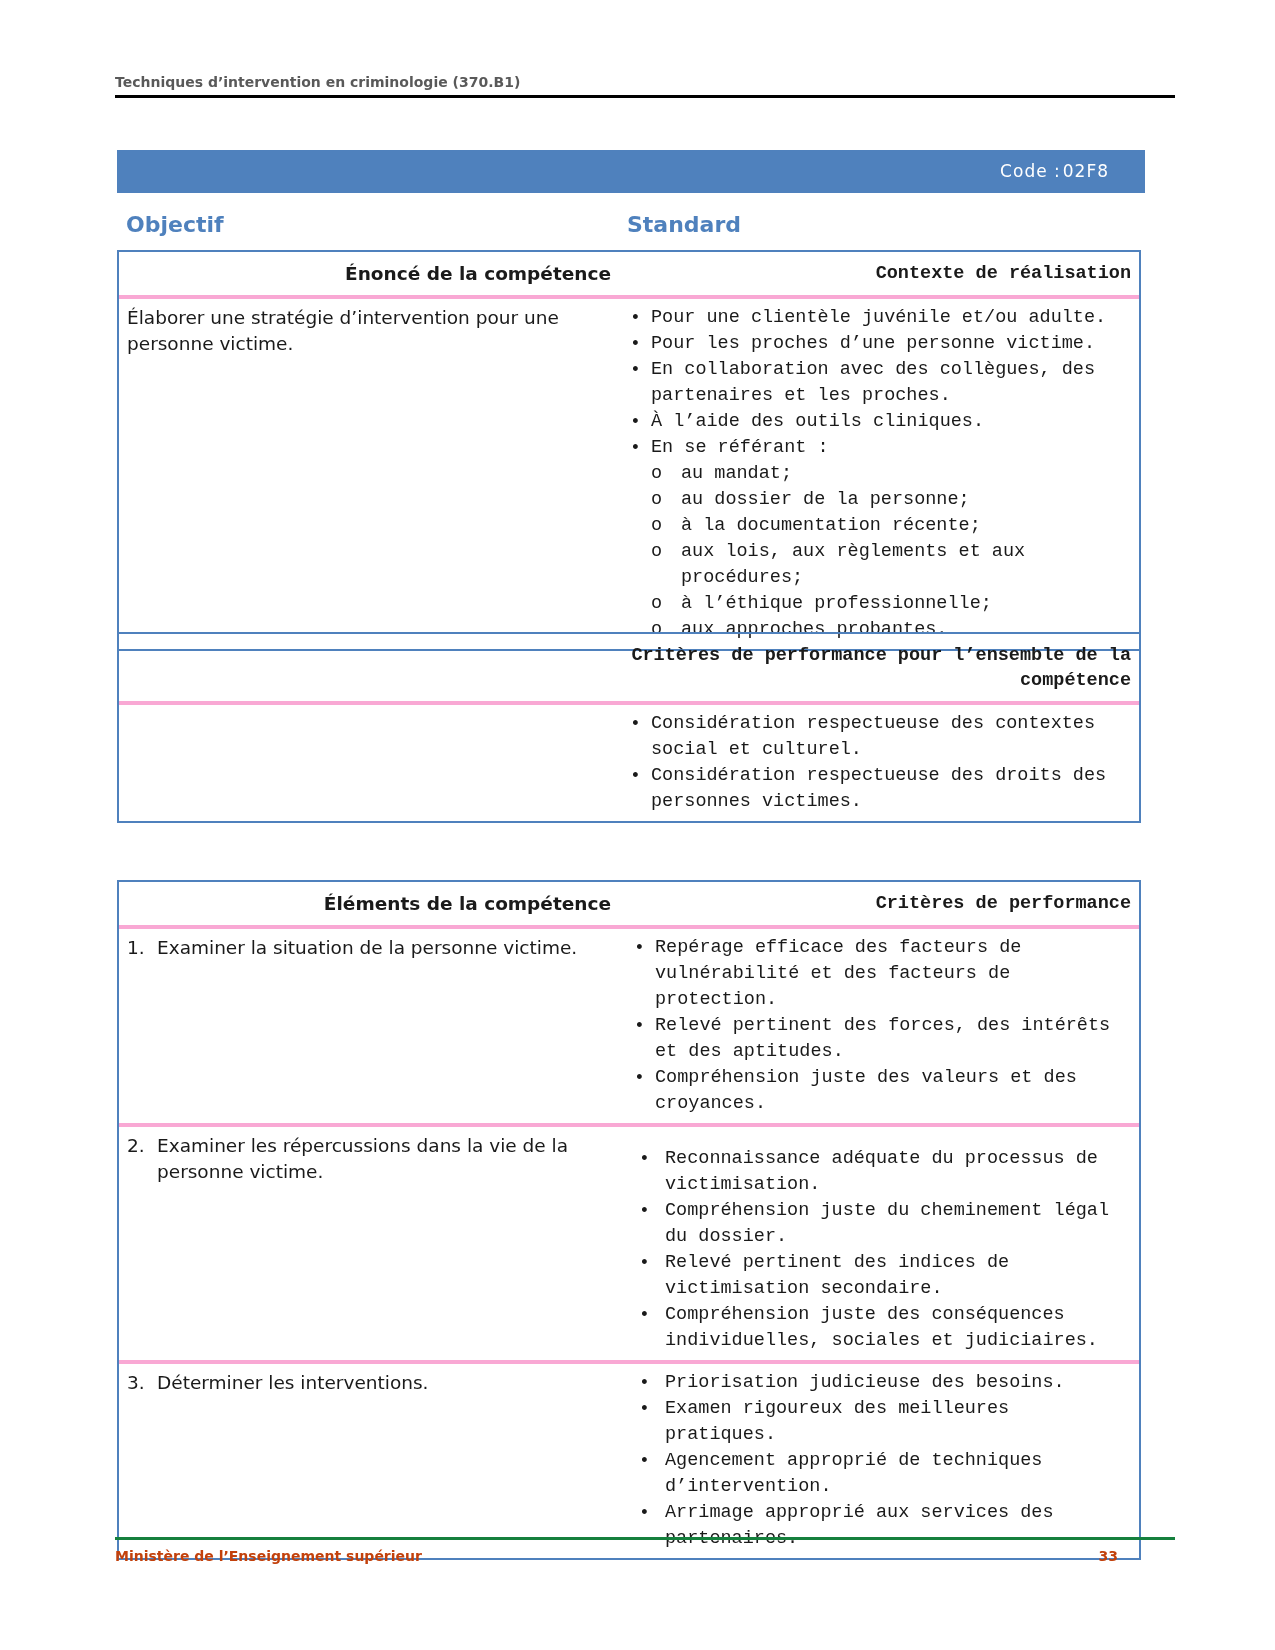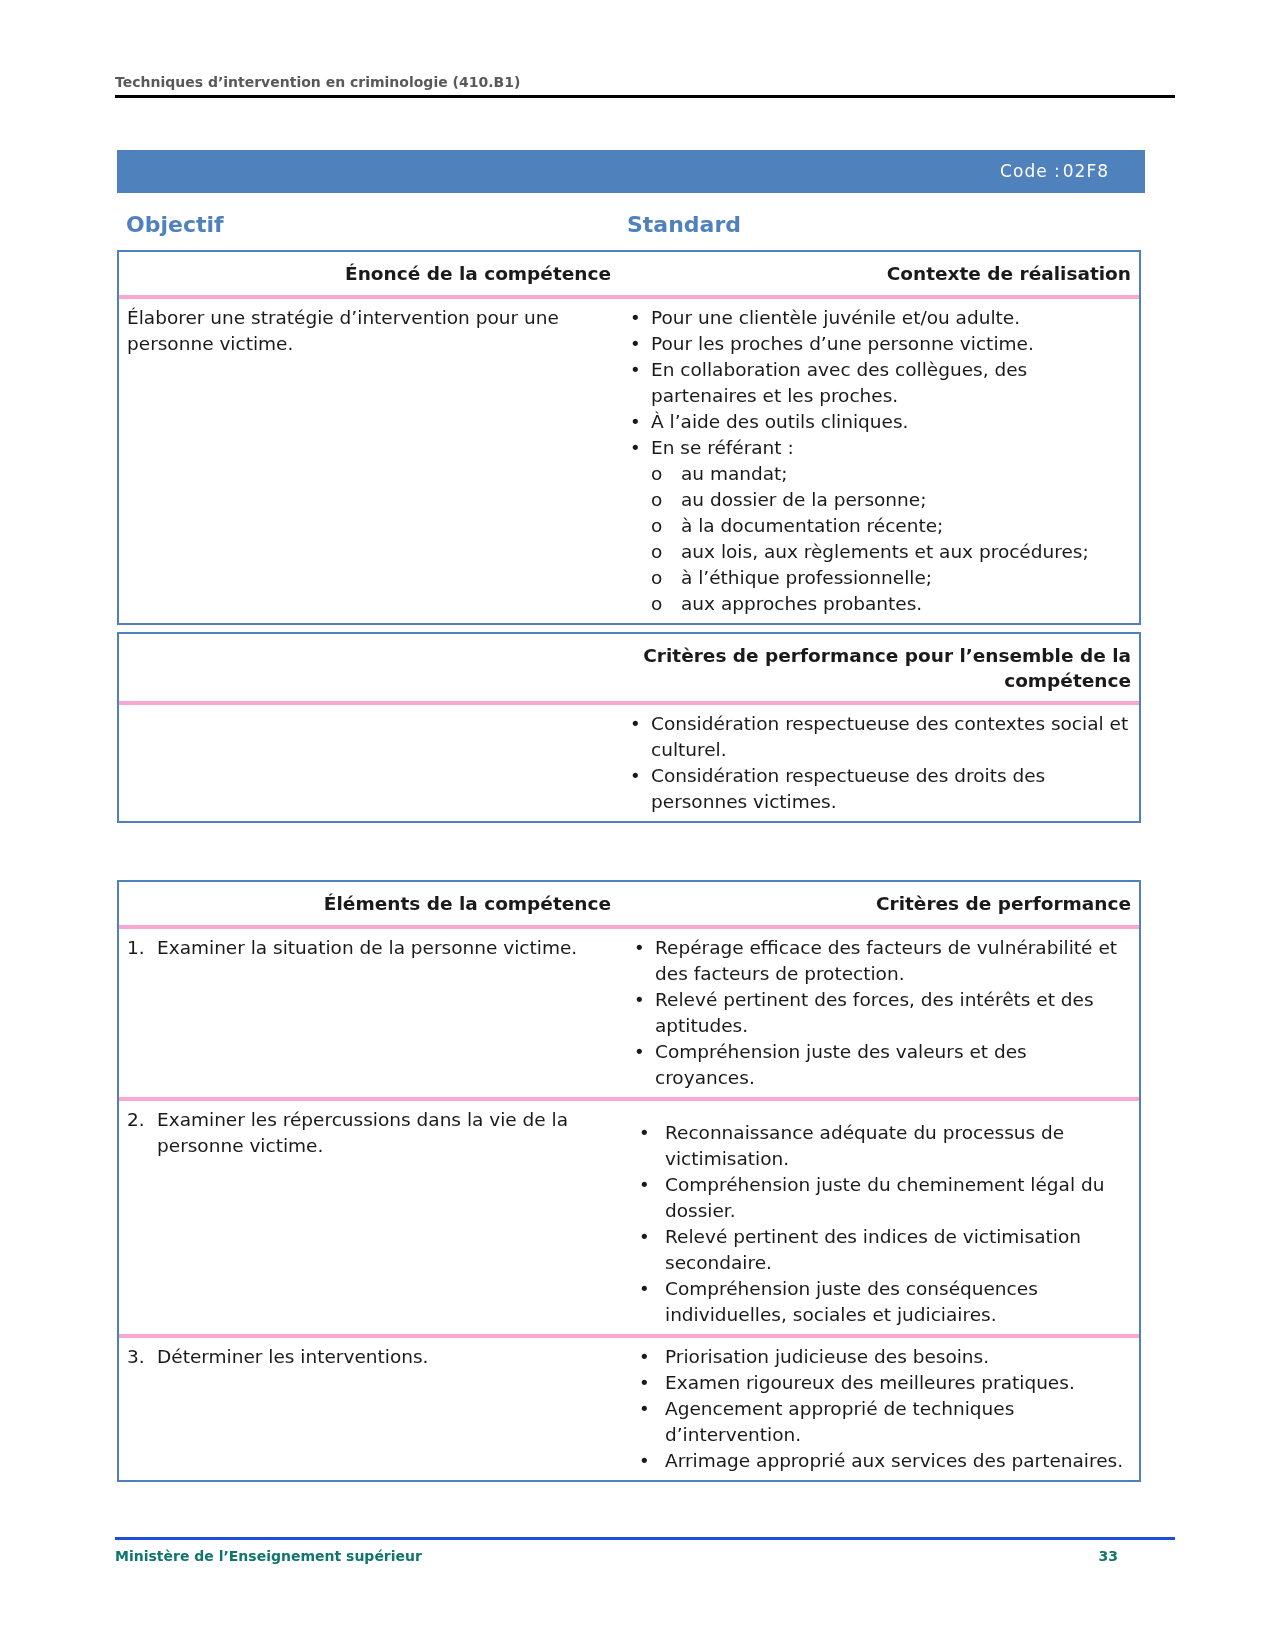--- a/index.html
+++ b/index.html
@@ -30,50 +30,50 @@
   .section-label.standard { left: 627px; }
 
   .tbl {
     position: absolute; left: 117px; width: 1024px;
     border: 2px solid #4f81bd; box-sizing: border-box;
   }
   .tbl .row { display: flex; border-top: 4px solid #f9a8d4; }
   .tbl .row:first-child { border-top: none; }
   .tbl .cell { box-sizing: border-box; font-size: 18.5px; line-height: 26px; }
   .tbl .cell.left { width: 500px; padding: 6px 8px; }
-  .tbl .cell.right { flex: 1; padding: 6px 8px 6px 8px; }
+  .tbl .cell.right { flex: 1; padding: 6px 8px 6px 8px; font-family: Liberation Mono, monospace; }
   .tbl .head .cell { font-weight: bold; font-size: 18.5px; padding: 9px 8px 8px 8px; text-align: right; }
 
   ul.bul { list-style: none; margin: 0; padding: 0; }
   ul.bul > li { position: relative; padding-left: 24px; }
   ul.bul > li::before {
     content: "\2022"; position: absolute; left: 3px; top: 0; font-size: 18px;
   }
   ul.bul.wide > li { padding-left: 34px; }
   ul.bul.wide > li::before { left: 8px; }
   ul.sub { list-style: none; margin: 0; padding: 0; }
   ul.sub > li { position: relative; padding-left: 30px; }
   ul.sub > li::before { content: "o"; position: absolute; left: 0; top: 0; }
 
   ol.num { list-style: none; margin: 0; padding: 0; }
   ol.num li { position: relative; padding-left: 30px; }
   ol.num li .n { position: absolute; left: 0; top: 0; }
 
   .page-footer {
     position: absolute; left: 115px; top: 1537px; width: 1060px;
-    border-top: 3px solid #1d4ed8; padding-top: 8px;
-    font-size: 14px; font-weight: bold; color: #0f766e;
+    border-top: 3px solid #15803d; padding-top: 8px;
+    font-size: 14px; font-weight: bold; color: #c2410c;
   }
   .page-footer .pnum { position: absolute; right: 57px; top: 8px; margin-left: 48px; }
 </style>
 </head>
 <body>
 
 <div class="page-header">
-  <span class="title">Techniques d’intervention en criminologie (410.B1)</span>
+  <span class="title">Techniques d’intervention en criminologie (370.B1)</span>
 </div>
 
 <div class="code-bar">
   <div class="code">
     <span>Code :</span><span>02F8</span>
   </div>
 </div>
 
 <div class="section-label objectif">Objectif</div>
 <div class="section-label standard">Standard</div>

